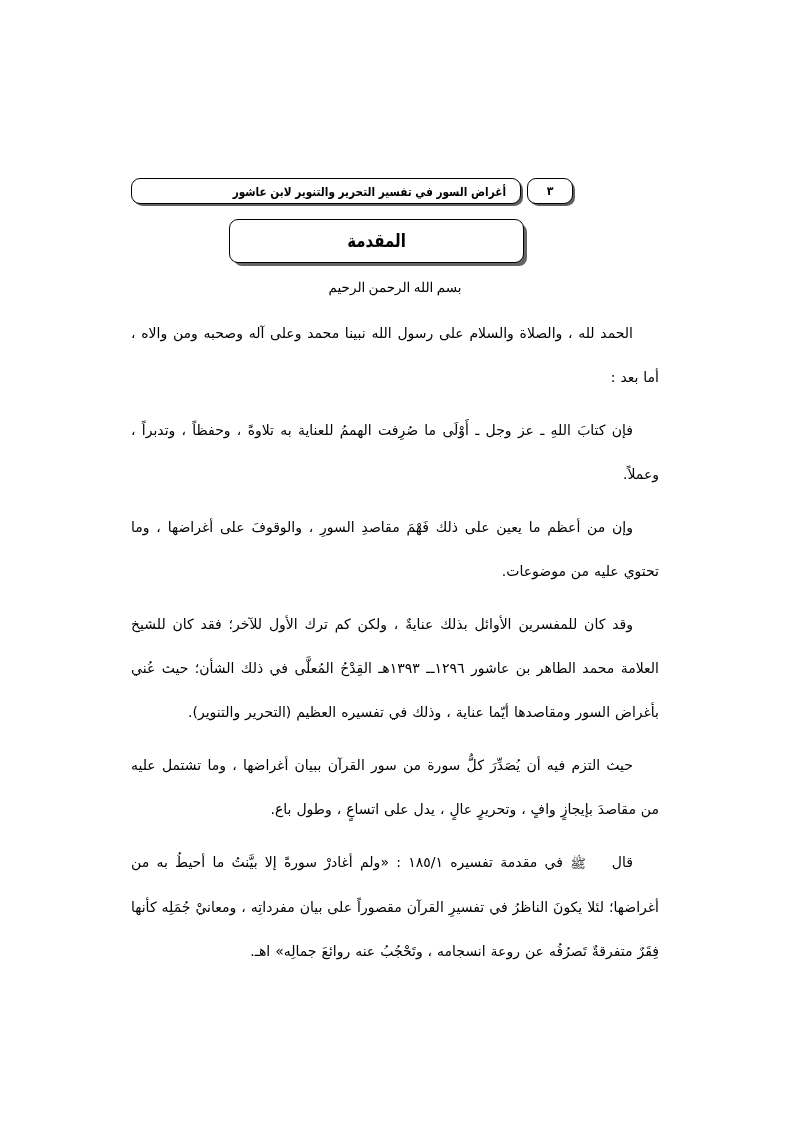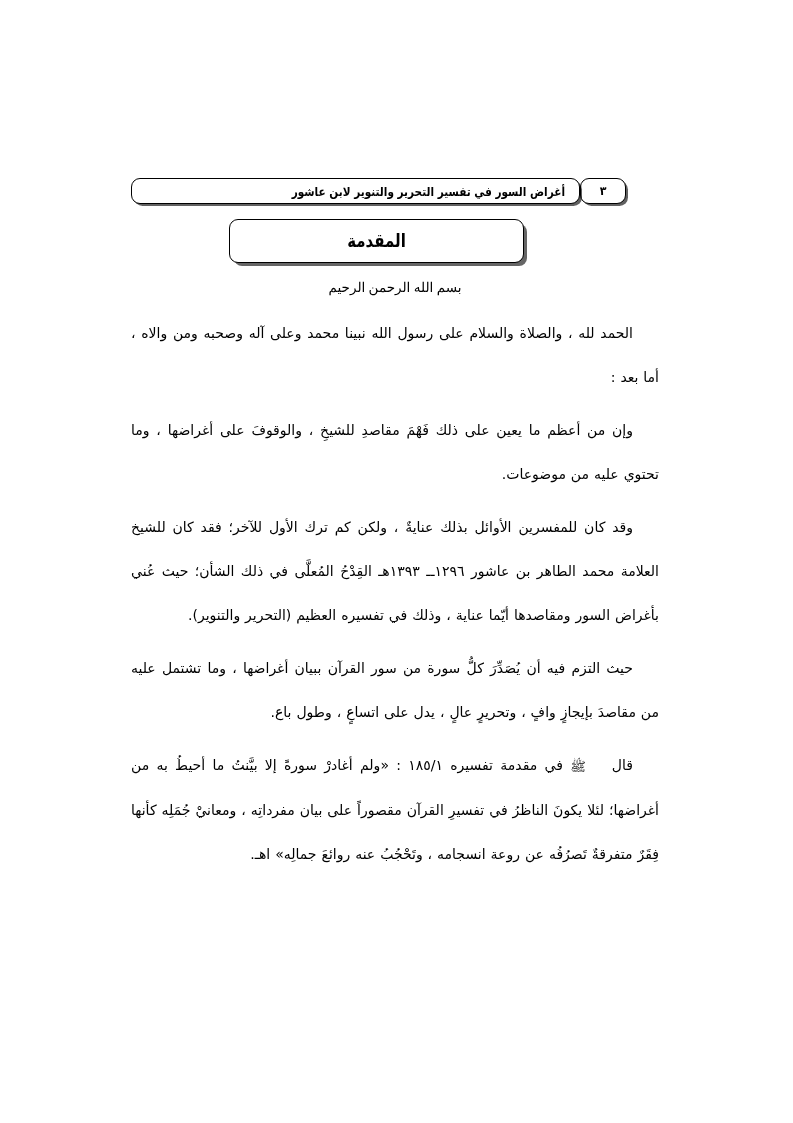--- a/index.html
+++ b/index.html
@@ -21,25 +21,26 @@
     position: absolute;
     inset: 0;
     background: #ffffff;
   }
 
   
   .header-row {
     position: absolute;
     top: 178px;
     left: 131px;
-    width: 495px;
+    width: 442px;
     height: 26px;
     display: flex;
     flex-direction: row-reverse;
     align-items: stretch;
+    gap: 6px;
   }
 
   .hdr-box {
     border: 1.3px solid #000000;
     border-radius: 9px;
     background: #ffffff;
     box-shadow: 2.5px 2.5px 0 -0.5px rgba(0,0,0,0.62);
     display: flex;
     align-items: center;
     box-sizing: border-box;
@@ -151,22 +152,23 @@
   <div class="chapter-box">
     <span class="chapter-title-text">المقدمة</span>
   </div>
 
   <div class="body-col">
 
     <p class="basmala">بسم الله الرحمن الرحيم</p>
 
     <p class="para">الحمد لله ، والصلاة والسلام على رسول الله نبينا محمد وعلى آله وصحبه ومن والاه ، أما بعد :</p>
 
+    <p class="para">فإن كتابَ اللهِ ـ عز وجل ـ أَوْلَى ما صُرِفت الهممُ للعناية به تلاوةً ، وحفظاً ، وتدبراً ، وعملاً.</p>
 
-    <p class="para">وإن من أعظم ما يعين على ذلك فَهْمَ مقاصدِ للشيخِ ، والوقوفَ على أغراضها ، وما تحتوي عليه من موضوعات.</p>
+    <p class="para">وإن من أعظم ما يعين على ذلك فَهْمَ مقاصدِ السورِ ، والوقوفَ على أغراضها ، وما تحتوي عليه من موضوعات.</p>
 
     <p class="para">وقد كان للمفسرين الأوائل بذلك عنايةٌ ، ولكن كم ترك الأول للآخر؛ فقد كان للشيخ العلامة محمد الطاهر بن عاشور ١٢٩٦ــ ١٣٩٣هـ القِدْحُ المُعلَّى في ذلك الشأن؛ حيث عُني بأغراض السور ومقاصدها أيّما عناية ، وذلك في تفسيره العظيم (التحرير والتنوير).</p>
 
     <p class="para">حيث التزم فيه أن يُصَدِّرَ كلُّ سورة من سور القرآن ببيان أغراضها ، وما تشتمل عليه من مقاصدَ بإيجازٍ وافٍ ، وتحريرٍ عالٍ ، يدل على اتساعٍ ، وطول باع.</p>
 
     <p class="para"><span>قال</span><span class="rahimahullah">ﷺ</span> <span>في مقدمة تفسيره ١٨٥/١ : «ولم أغادرْ سورةً إلا بيَّنتُ ما أحيطُ به من أغراضها؛ لئلا يكونَ الناظرُ في تفسيرِ القرآن مقصوراً على بيان مفرداتِه ، ومعانيْ جُمَلِه كأنها فِقَرٌ متفرقةٌ تَصرُفُه عن روعة انسجامه ، وتَحْجُبُ عنه روائعَ جمالِه» اهـ.</span></p>
 
 
   </div>
 

